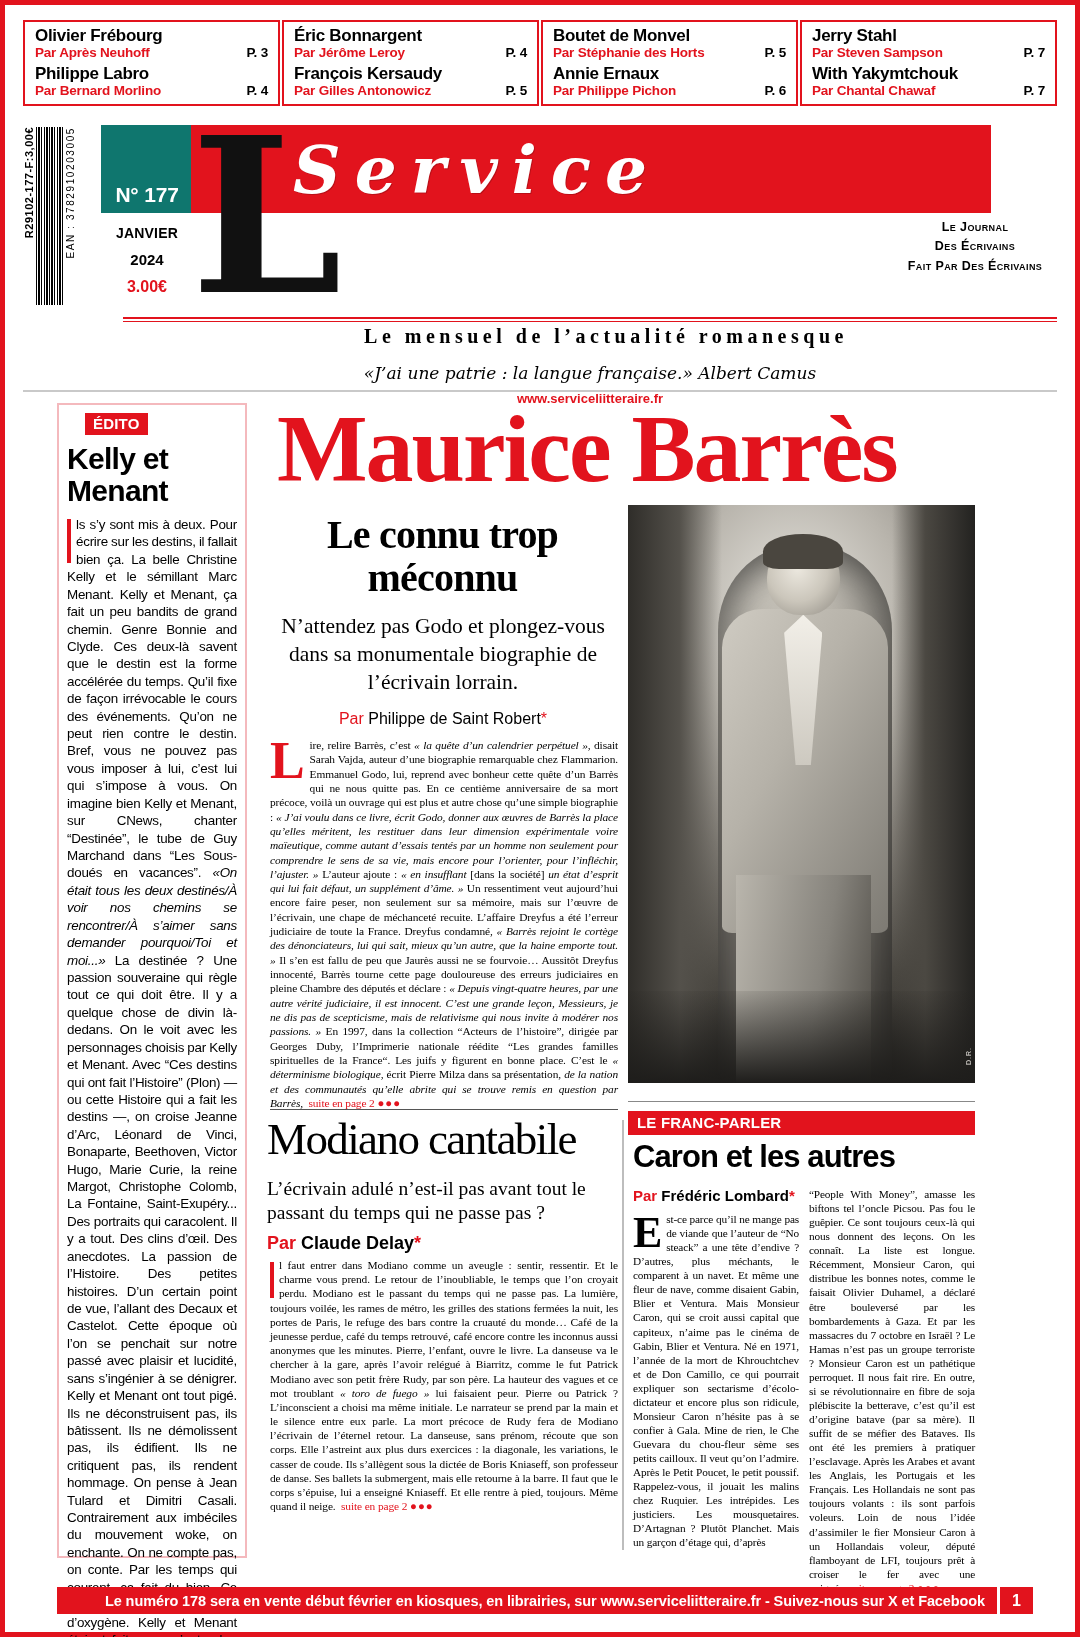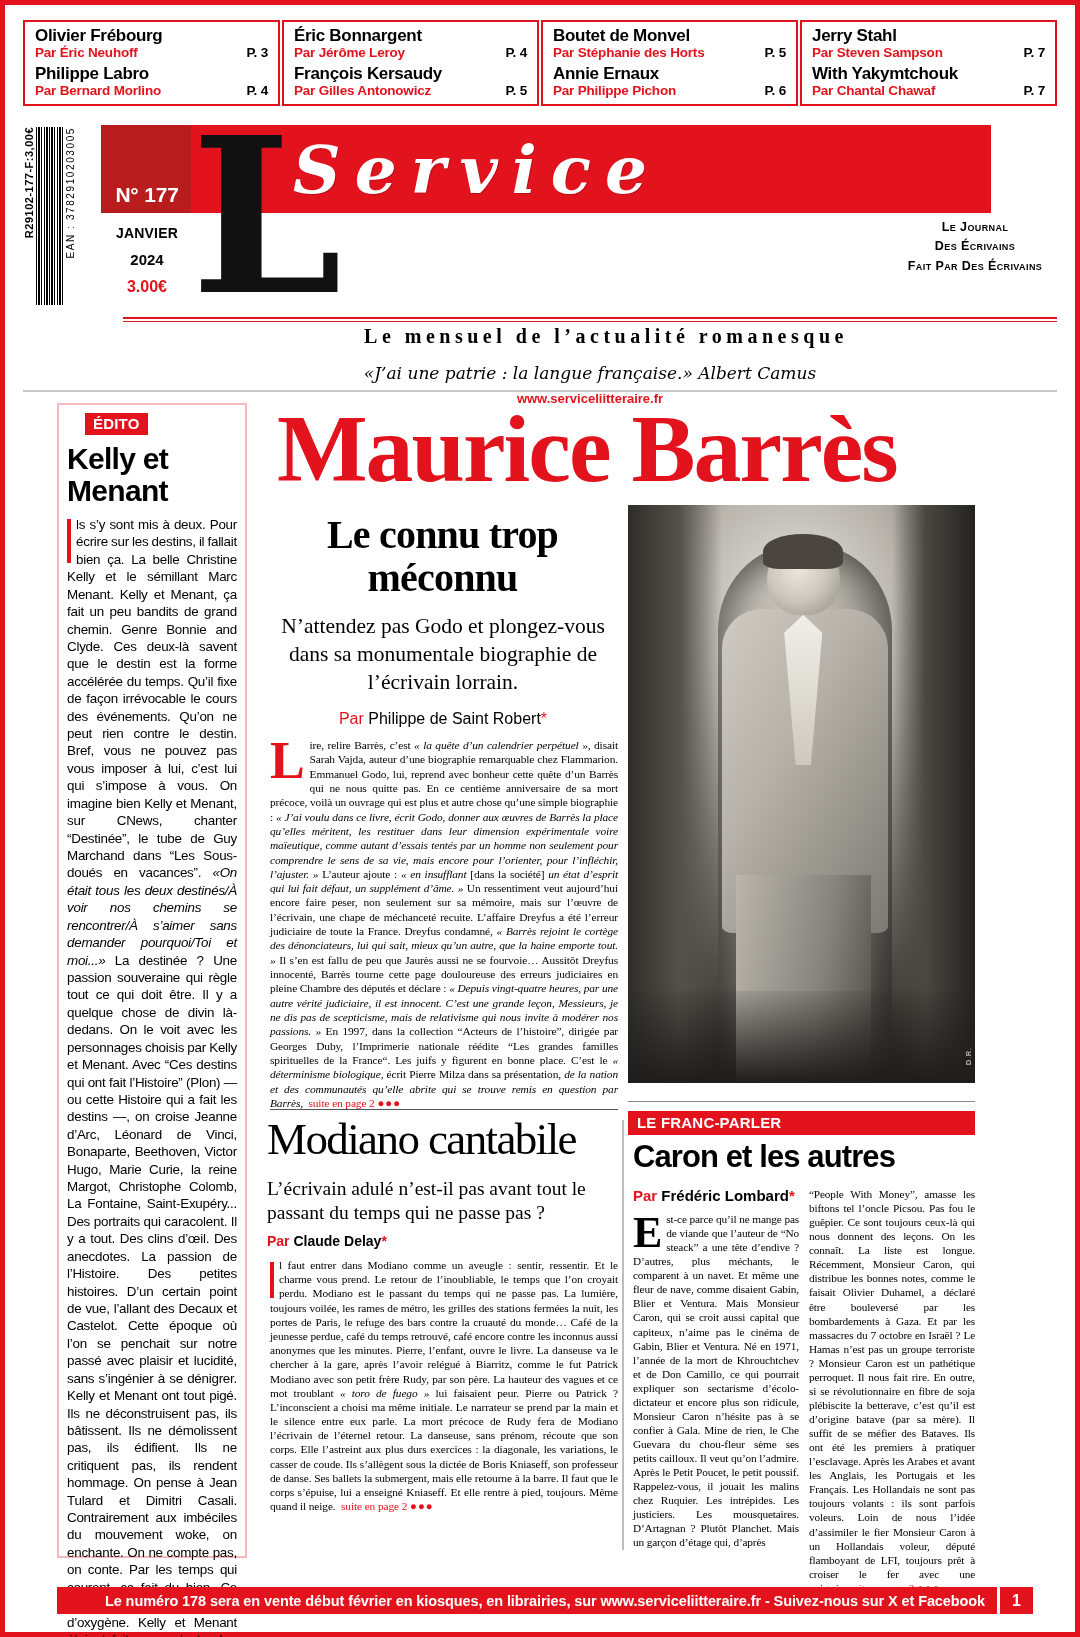--- a/index.html
+++ b/index.html
@@ -62,21 +62,21 @@
   .bc-ean {
     writing-mode:vertical-rl; transform:rotate(180deg);
     font-size:10px; letter-spacing:1.6px; font-family:"Liberation Sans", sans-serif;
     white-space:nowrap; margin-left:1px;
   }
   .issue-box {
     position:absolute; left:78px; top:12px; width:92px; height:182px;
     border-right:0; text-align:center;
   }
   .issue-red {
-    background:#b91c1c; height:88px; position:relative;
+    background:#0f766e; height:88px; position:relative;
   }
   .issue-num {
     position:absolute; left:0; right:0; bottom:6px; color:#fff;
     font-size:21px; font-weight:bold; letter-spacing:-0.2px;
   }
   .issue-month { font-size:14px; font-weight:bold; margin-top:12px; letter-spacing:0.2px;}
   .issue-year { font-size:15px; font-weight:bold; margin-top:10px;}
   .issue-price { font-size:16px; font-weight:bold; color:#e2131d; margin-top:10px;}
   .logo-red-band {
     position:absolute; left:168px; top:12px; width:800px; height:88px;
@@ -254,21 +254,21 @@
     position:absolute; left:262px; top:1112px; width:352px;
     font-family:"Liberation Serif", serif; font-size:45px; letter-spacing:-1.6px;
     line-height:1;
   }
   .modiano-stand {
     position:absolute; left:262px; top:1172px; width:352px;
     font-family:"Liberation Serif", serif; font-size:19.5px; line-height:1.22;
   }
   .modiano-by {
     position:absolute; left:262px; top:1228px; width:352px;
-    font-size:14px; font-weight:bold;
+    font-size:18px; font-weight:bold;
   }
   .modiano-by .par { color:#e2131d; }
   .modiano-by .ast { color:#e2131d; }
   .modiano-body {
     position:absolute; left:265px; top:1253px; width:348px; height:312px;
     font-family:"Liberation Serif", serif; font-size:11.4px;
     line-height:1.245; text-align:justify; letter-spacing:-0.12px;
   }
   .modiano-body .dropbar {
     float:left; width:4px; height:36px; background:#e2131d; margin:4px 5px 0 0;
@@ -316,21 +316,21 @@
 </style>
 </head>
 <body>
 
 <div class="page">
 
   <div class="teasers">
     <div class="teaser-box">
       <div class="teaser-author">Olivier Frébourg</div>
       <div class="teaser-row">
-        <span>Par Éric Neuhoff</span>
+        <span>Par Après Neuhoff</span>
         <span class="pg">P. 3</span>
       </div>
       <div class="teaser-author">Philippe Labro</div>
       <div class="teaser-row">
         <span>Par Bernard Morlino</span>
         <span class="pg">P. 4</span>
       </div>
     </div>
     <div class="teaser-box">
       <div class="teaser-author">Éric Bonnargent</div>

